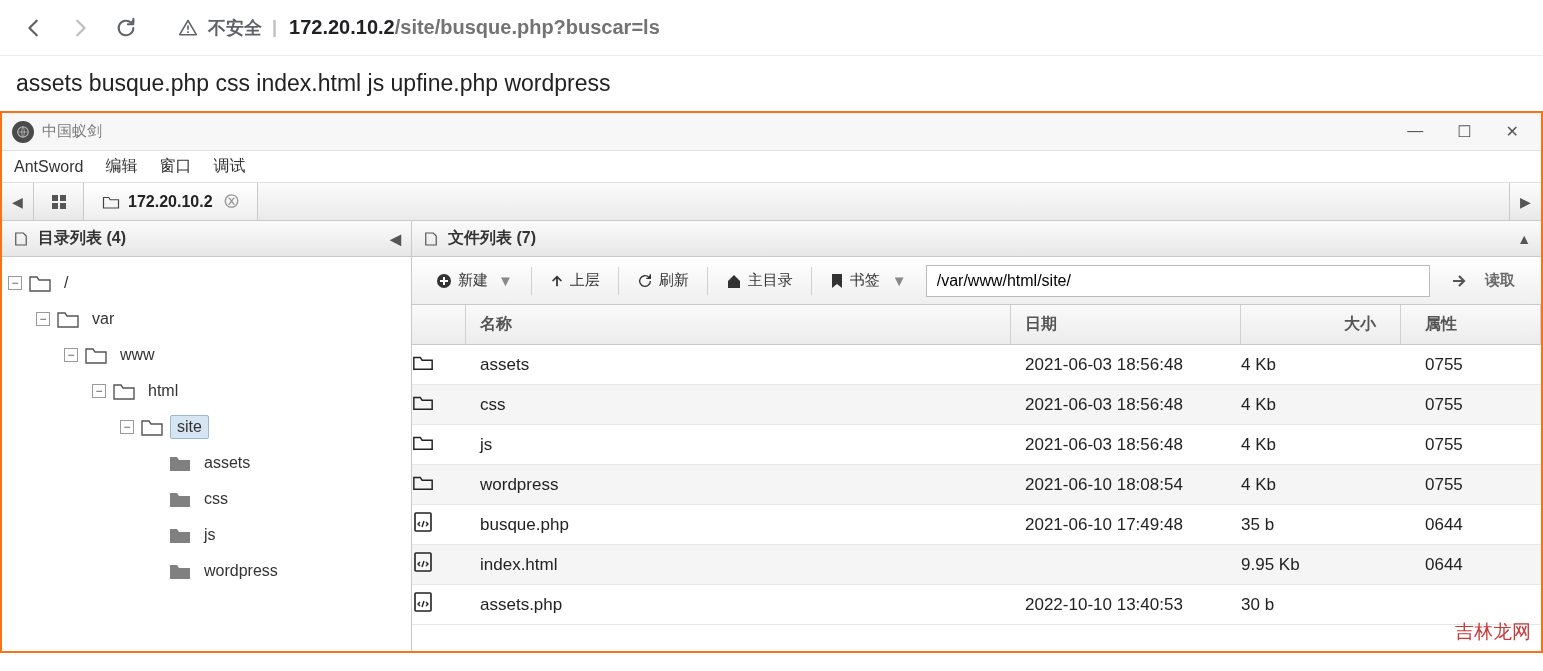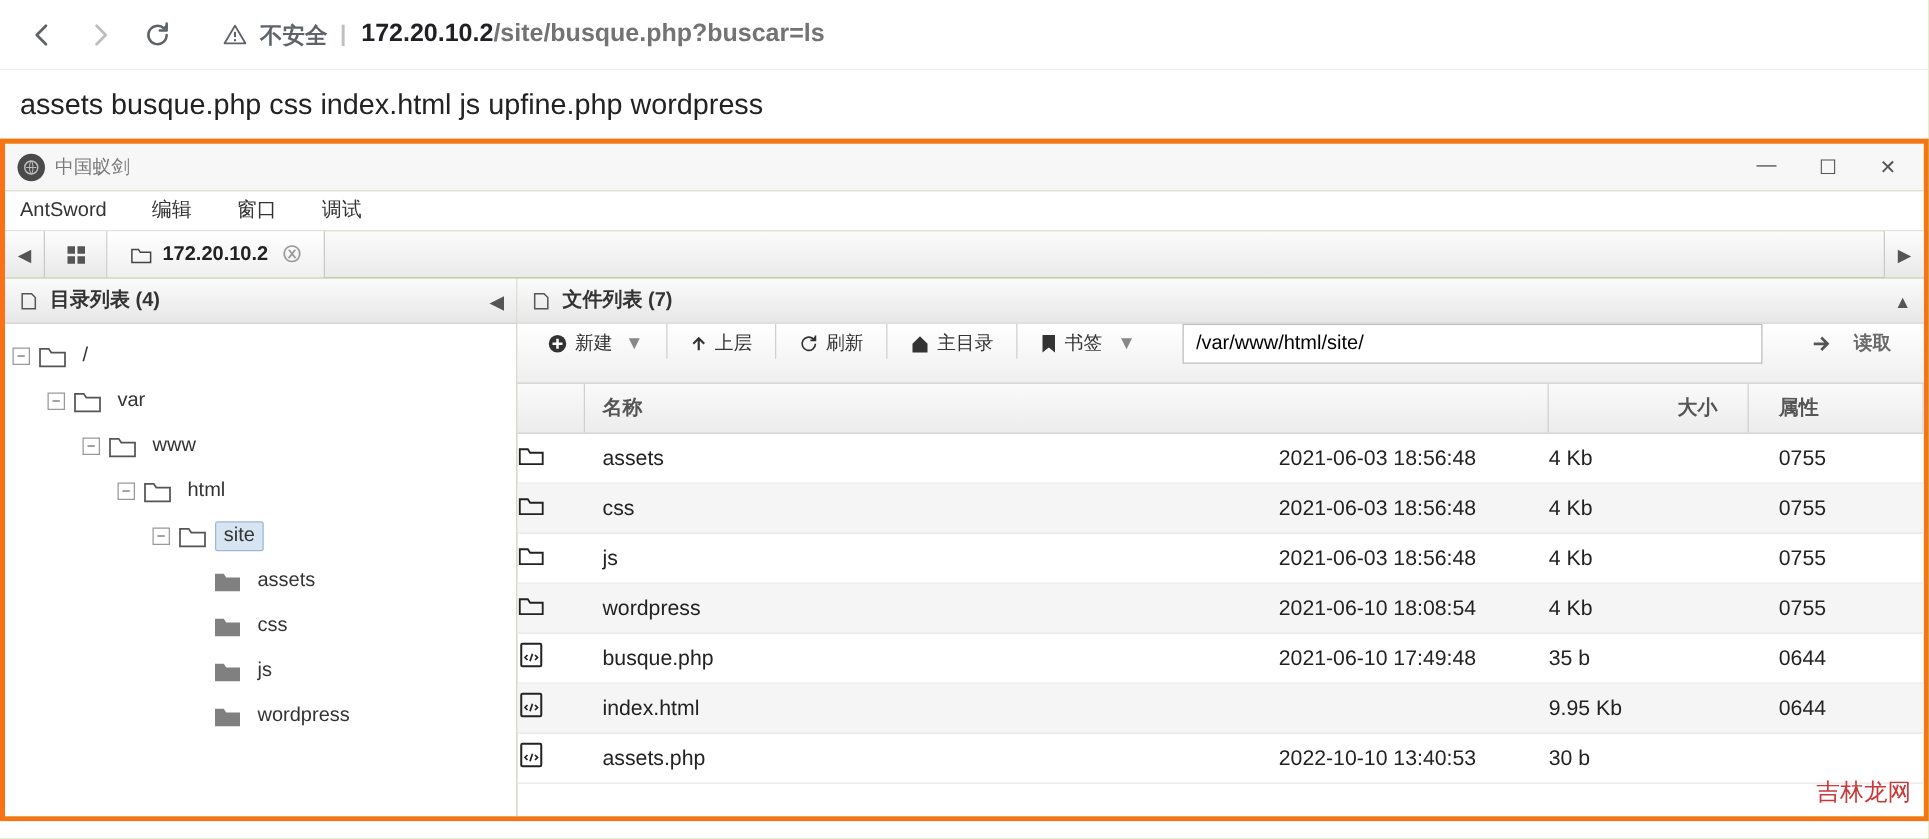--- a/index.html
+++ b/index.html
@@ -11,29 +11,29 @@
 .browser-bar .nav-btn.disabled { color: #bdbdbd; }
 .address-area { flex: 1; display: flex; align-items: center; gap: 12px; margin-left: 20px; font-weight: bold; }
 .not-secure { display: flex; align-items: center; gap: 10px; color: #5f6368; font-size: 18px; }
 .url-text { font-size: 20px; color: #202124; }
 .url-text .path { color: #737373; }
 
 
 .page-output { padding: 14px 16px; font-size: 23px; color: #222; }
 
 
-.app-window { border: 4px solid #f97316; margin: 0; background: #84cc16; }
+.app-window { border: 2px solid #f97316; margin: 0; background: #404040; }
 .title-bar { height: 38px; background: #f7f7f7; display: flex; align-items: center; padding: 0 10px; border-bottom: 1px solid #e0e0e0; }
 .title-logo { width: 22px; height: 22px; border-radius: 50%; background: #4a4a4a; display: flex; align-items: center; justify-content: center; margin-right: 8px; }
 .title-logo svg { width: 14px; height: 14px; }
 .title-text { color: #7a7a7a; font-size: 15px; flex: 1; }
 .win-ctrl { display: flex; gap: 34px; margin-right: 12px; }
 .win-ctrl span { color: #555; font-size: 16px; cursor: pointer; font-family: "Segoe UI Symbol", sans-serif; }
 
-.menu-bar { height: 32px; background: #fff; display: flex; align-items: center; padding: 0 12px; gap: 36px; border-bottom: 1px solid #e0e0e0; font-size: 16px; }
+.menu-bar { height: 32px; background: #fff; display: flex; align-items: center; padding: 0 12px; gap: 22px; border-bottom: 1px solid #e0e0e0; font-size: 16px; }
 .menu-bar .item:first-child { font-weight: 400; }
 
 
 .tab-row { height: 38px; background: linear-gradient(#fbfbfb,#eaeaea); border-bottom: 1px solid #c9c9c9; display: flex; align-items: stretch; }
 .tab-row .arrow-cell { width: 32px; display:flex; align-items:center; justify-content:center; border-right:1px solid #c9c9c9; color:#555; font-size:14px; cursor:pointer; background:linear-gradient(#fdfdfd,#e8e8e8);}
 .tab-row .grid-cell { width: 50px; display:flex; align-items:center; justify-content:center; border-right:1px solid #c9c9c9; cursor:pointer; background:linear-gradient(#fdfdfd,#e8e8e8);}
 .tab-row .tab { padding: 0 18px; display:flex; align-items:center; gap:8px; border-right:1px solid #c9c9c9; background:linear-gradient(#fff,#efefef); font-size:16px; font-weight:bold; color:#222;}
 .tab-row .tab .close-tab { color:#999; font-size:14px; margin-left:4px; cursor:pointer;}
 .tab-row .spacer { flex:1; }
 
@@ -48,24 +48,24 @@
 
 .tree { padding: 8px 6px; font-size:16px; overflow:auto; flex:1; }
 .tree-node { display:flex; align-items:center; height:36px; gap:6px; }
 .tree-node .toggle { width:14px; height:14px; border:1px solid #999; display:flex; align-items:center; justify-content:center; font-size:12px; color:#555; line-height:1; cursor:pointer; }
 .tree-node .toggle.empty { border:none; }
 .tree-node .folder-icon { width:24px; height:20px; display:inline-block; }
 .tree-node .label { padding:2px 6px; border-radius:2px; }
 .tree-node .label.selected { background:#d7e4f2; border:1px solid #9cb8d8; }
 
 
-.file-toolbar { height:48px; background:linear-gradient(#fff,#efefef); border-bottom:1px solid #c9c9c9; display:flex; align-items:flex-start; padding:0 12px; gap:2px; font-size:15px;}
+.file-toolbar { height:48px; background:linear-gradient(#fff,#efefef); border-bottom:1px solid #c9c9c9; display:flex; align-items:center; padding:0 12px; gap:2px; font-size:15px;}
 .tb-btn { display:flex; align-items:center; gap:6px; padding: 6px 12px; cursor:pointer; color:#333; }
 .tb-sep { width:1px; height:28px; background:#d0d0d0; margin:0 4px; }
-.path-input { flex:1; height:32px; border:1px solid #bbb; background:#fff; padding:0 10px; font-size:16px; margin:0 23px; }
+.path-input { flex:1; height:32px; border:1px solid #bbb; background:#fff; padding:0 10px; font-size:16px; margin:0 5px; }
 .read-btn { display:flex; align-items:center; gap:18px; padding:6px 14px; cursor:pointer; color:#6a6a6a; font-weight:bold;}
 
 
 .file-table { flex:1; overflow:auto; }
 .ft-header, .ft-row { display:flex; align-items:center; height:40px; border-bottom:1px solid #e7e7e7; }
 .ft-header { background:linear-gradient(#fafafa,#ececec); font-weight:bold; font-size:16px; color:#555; border-bottom:1px solid #c9c9c9;}
 .ft-header > div { border-right:1px solid #d0d0d0; height:100%; display:flex; align-items:center;}
 .col-icon { width:54px; justify-content:center; }
 .col-name { flex:1; padding-left:14px; }
 .col-date { width:230px; padding-left:14px; }
@@ -290,20 +290,21 @@
               <path d="M2 7h10M8 2l5 5-5 5" fill="none" stroke="#555" stroke-width="2.2"></path>
             </svg>
           <span>读取</span>
         </div>
       </div>
 
       <div class="file-table">
         <div class="ft-header">
           <div class="col-icon"></div>
           <div class="col-name">名称</div>
+          <div class="col-date">日期</div>
           <div class="col-size">大小</div>
           <div class="col-attr">属性</div>
         </div>
         <div id="file-rows">
             <div class="ft-row">
               <div class="col-icon"><svg width="22" height="20" viewBox="0 0 24 20">
                   <path d="M2 5h7l2 3h11v10H2z" fill="none" stroke="#222" stroke-width="1.6"></path>
                 </svg></div>
               <div class="col-name">assets</div>
               <div class="col-date">2021-06-03 18:56:48</div>

